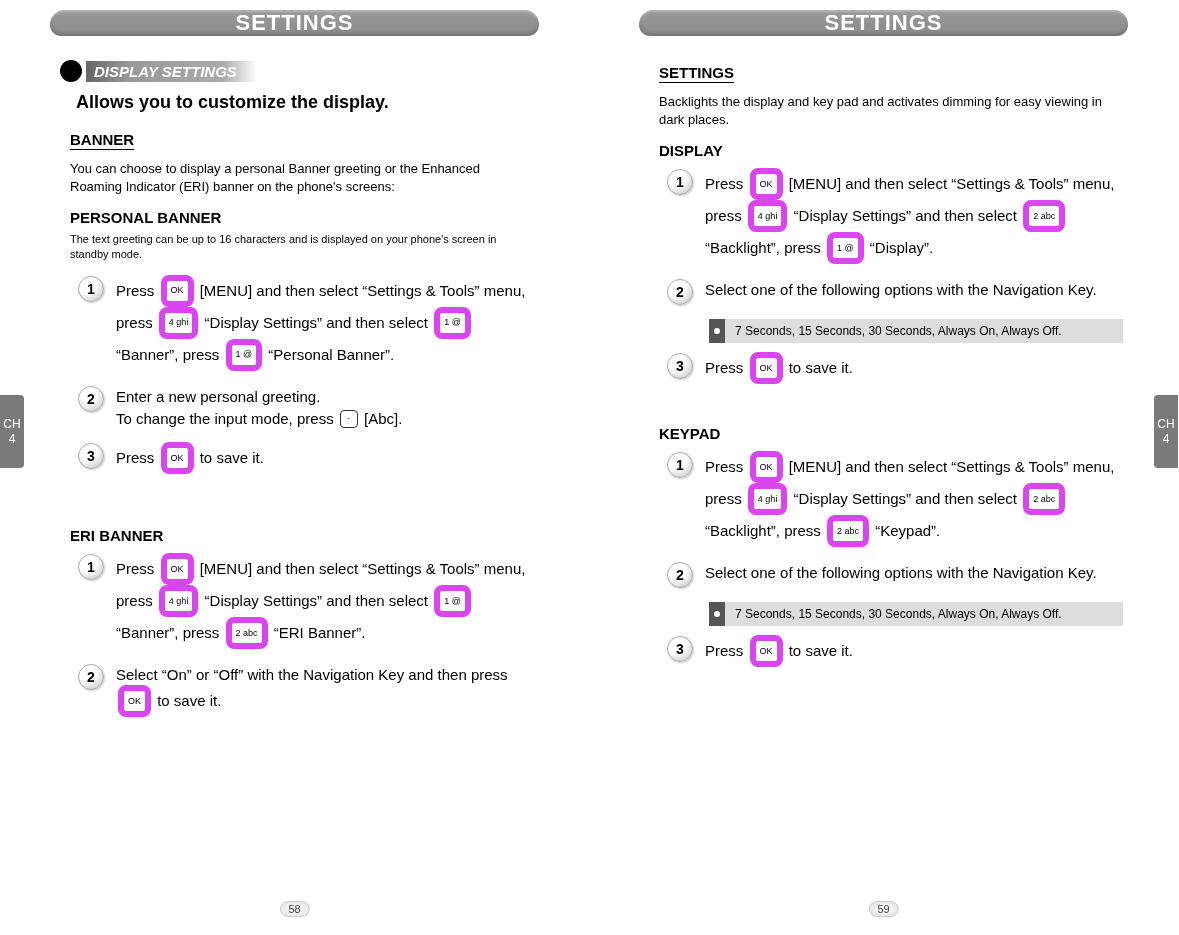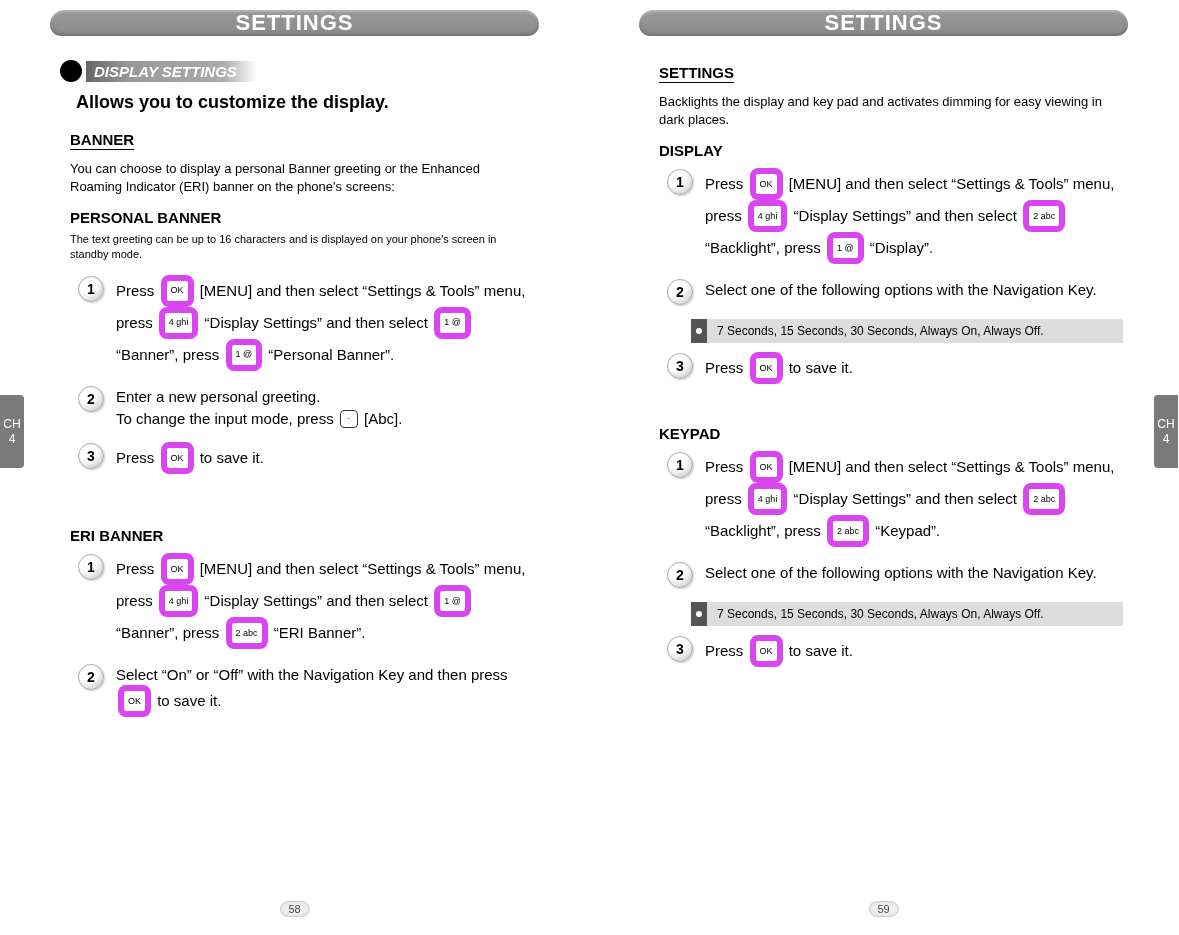--- a/index.html
+++ b/index.html
@@ -122,21 +122,21 @@
     align-items: center;
     justify-content: center;
     vertical-align: middle;
     margin: 0 2px;
     position: relative;
     top: -1px;
   }
   .note-row {
     display: flex;
     align-items: stretch;
-    margin: 6px 0 10px 32px;
+    margin: 6px 0 10px 50px;
   }
   .note-bar {
     width: 16px;
     background: #555;
     display:flex;align-items:center;justify-content:center;
   }
   .note-bar::after{
     content:'';
     width:6px;height:6px;border-radius:50%;background:#fff;
   }

